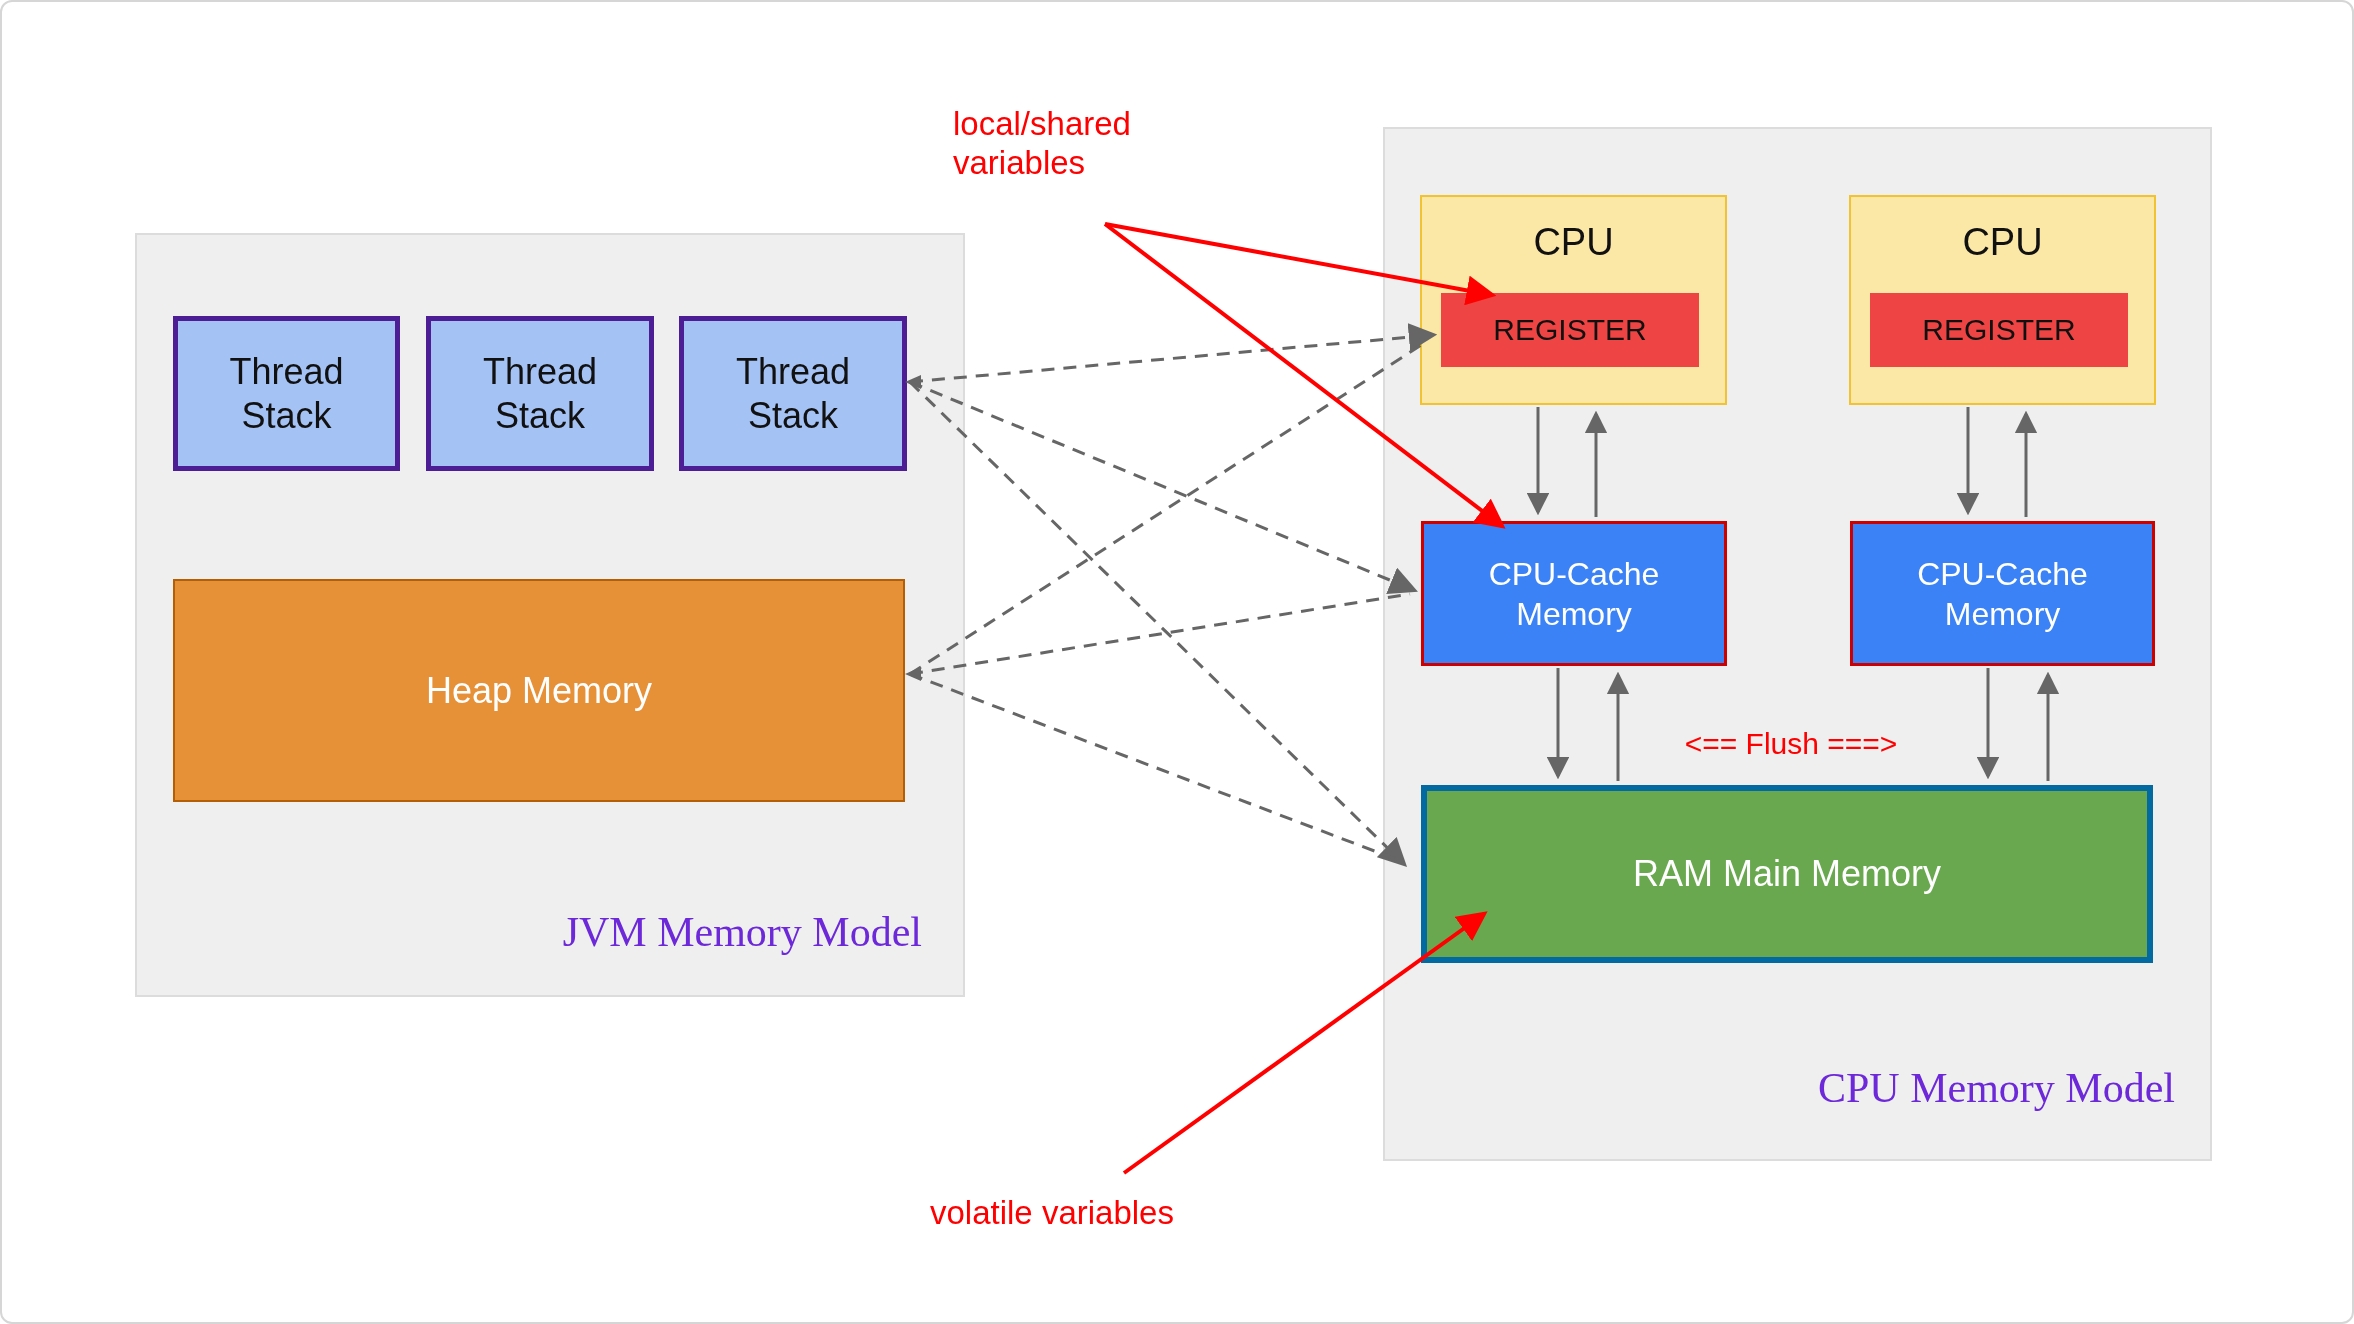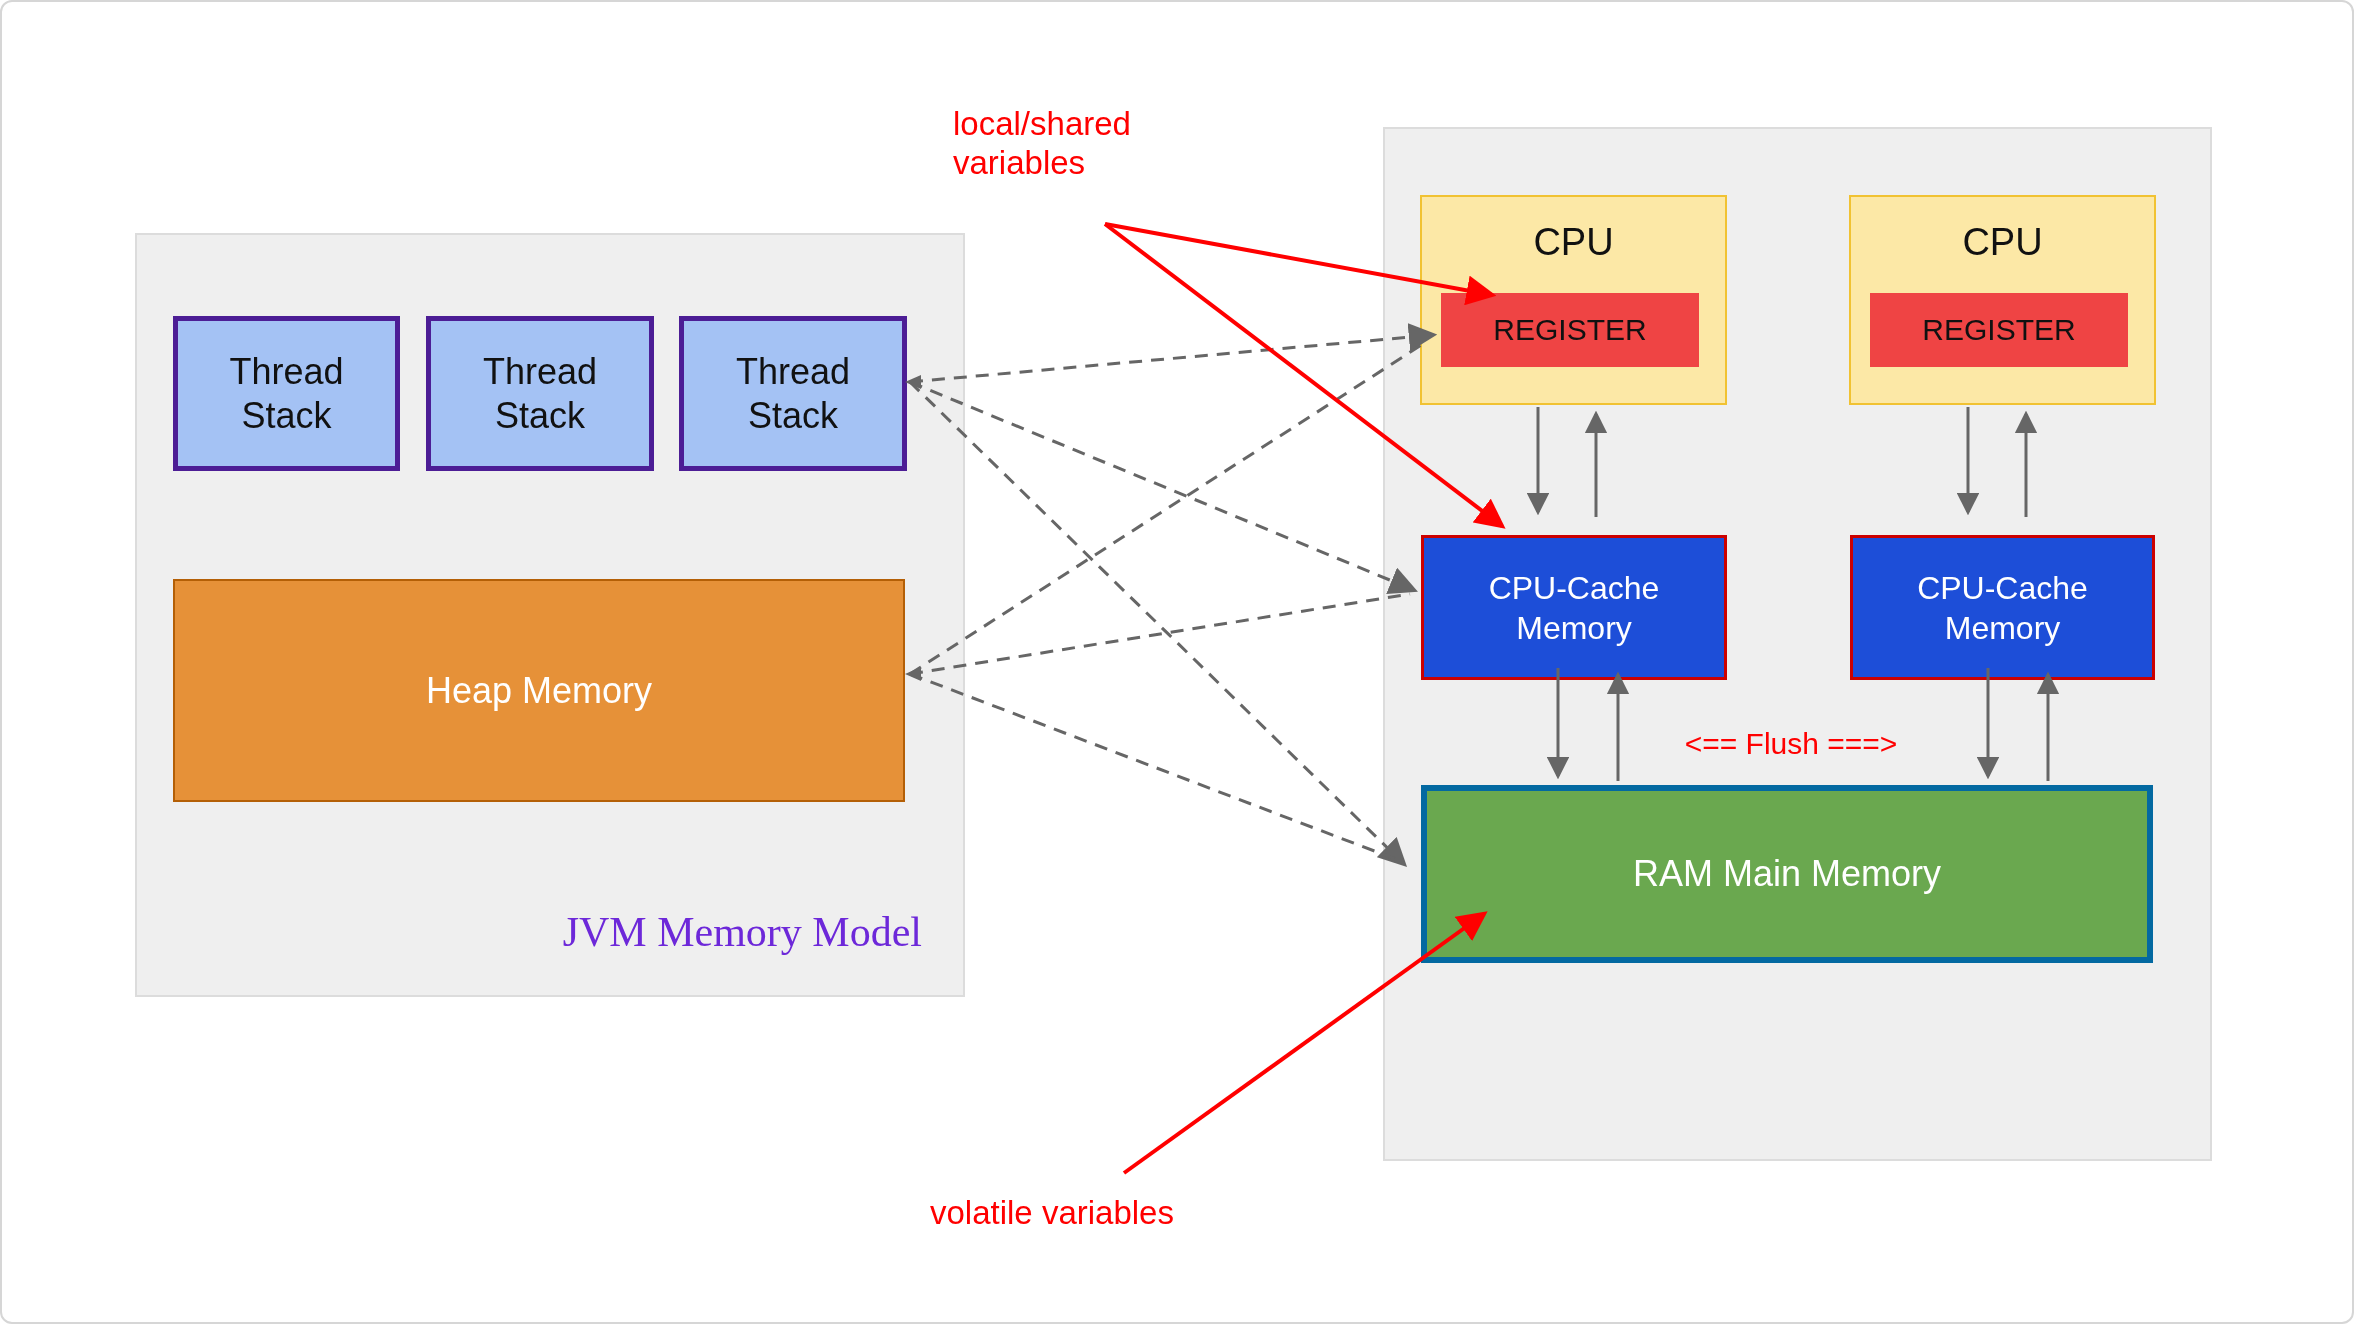--- a/index.html
+++ b/index.html
@@ -41,23 +41,23 @@
     border:2px solid #f1c232;
     align-items:flex-start;
     font-size:38px;color:#111;
     padding-top:24px;
   }
   .register{
     background:#ef4444;
     font-size:30px;color:#111;
   }
   .cache{
-    background:#1d4ed8;
+    background:#3b82f6;
     border:3px solid #cc0000;
-    font-size:32px;line-height:1.25;color:#ffffff;margin-top:14px;
+    font-size:32px;line-height:1.25;color:#ffffff;
   }
   .ram{
     background:#6aa84f;
     border:6px solid #0369a1;
     font-size:36px;color:#ffffff;
   }
   .panel-label{
     position:absolute;
     font-size:42px;color:#6d28d9;
     text-align:right;
@@ -117,20 +117,21 @@
   <div class="box cpu" id="cpu1">CPU</div>
   <div class="box cpu" id="cpu2">CPU</div>
   <div class="box register" id="reg1">REGISTER</div>
   <div class="box register" id="reg2">REGISTER</div>
   <div class="box cache" id="cache1">CPU-Cache
 Memory</div>
   <div class="box cache" id="cache2">CPU-Cache
 Memory</div>
   <div class="box ram" id="ram">RAM Main Memory</div>
   <div class="flush" id="flush">&lt;== Flush ===&gt;</div>
+  <div class="panel-label" id="cpu-label">CPU Memory Model</div>
 
   <div class="red-note" id="note-local">local/shared
 variables</div>
   <div class="red-note" id="note-volatile">volatile variables</div>
 
   <svg id="arrow-layer" viewBox="0 0 2354 1324">
     <defs>
       <marker id="mk-gray" viewBox="0 0 10 10" refX="8.5" refY="5" markerWidth="7.5" markerHeight="7.5" orient="auto">
         <path d="M0 0 L10 5 L0 10 z" fill="#666666"></path>
       </marker>

